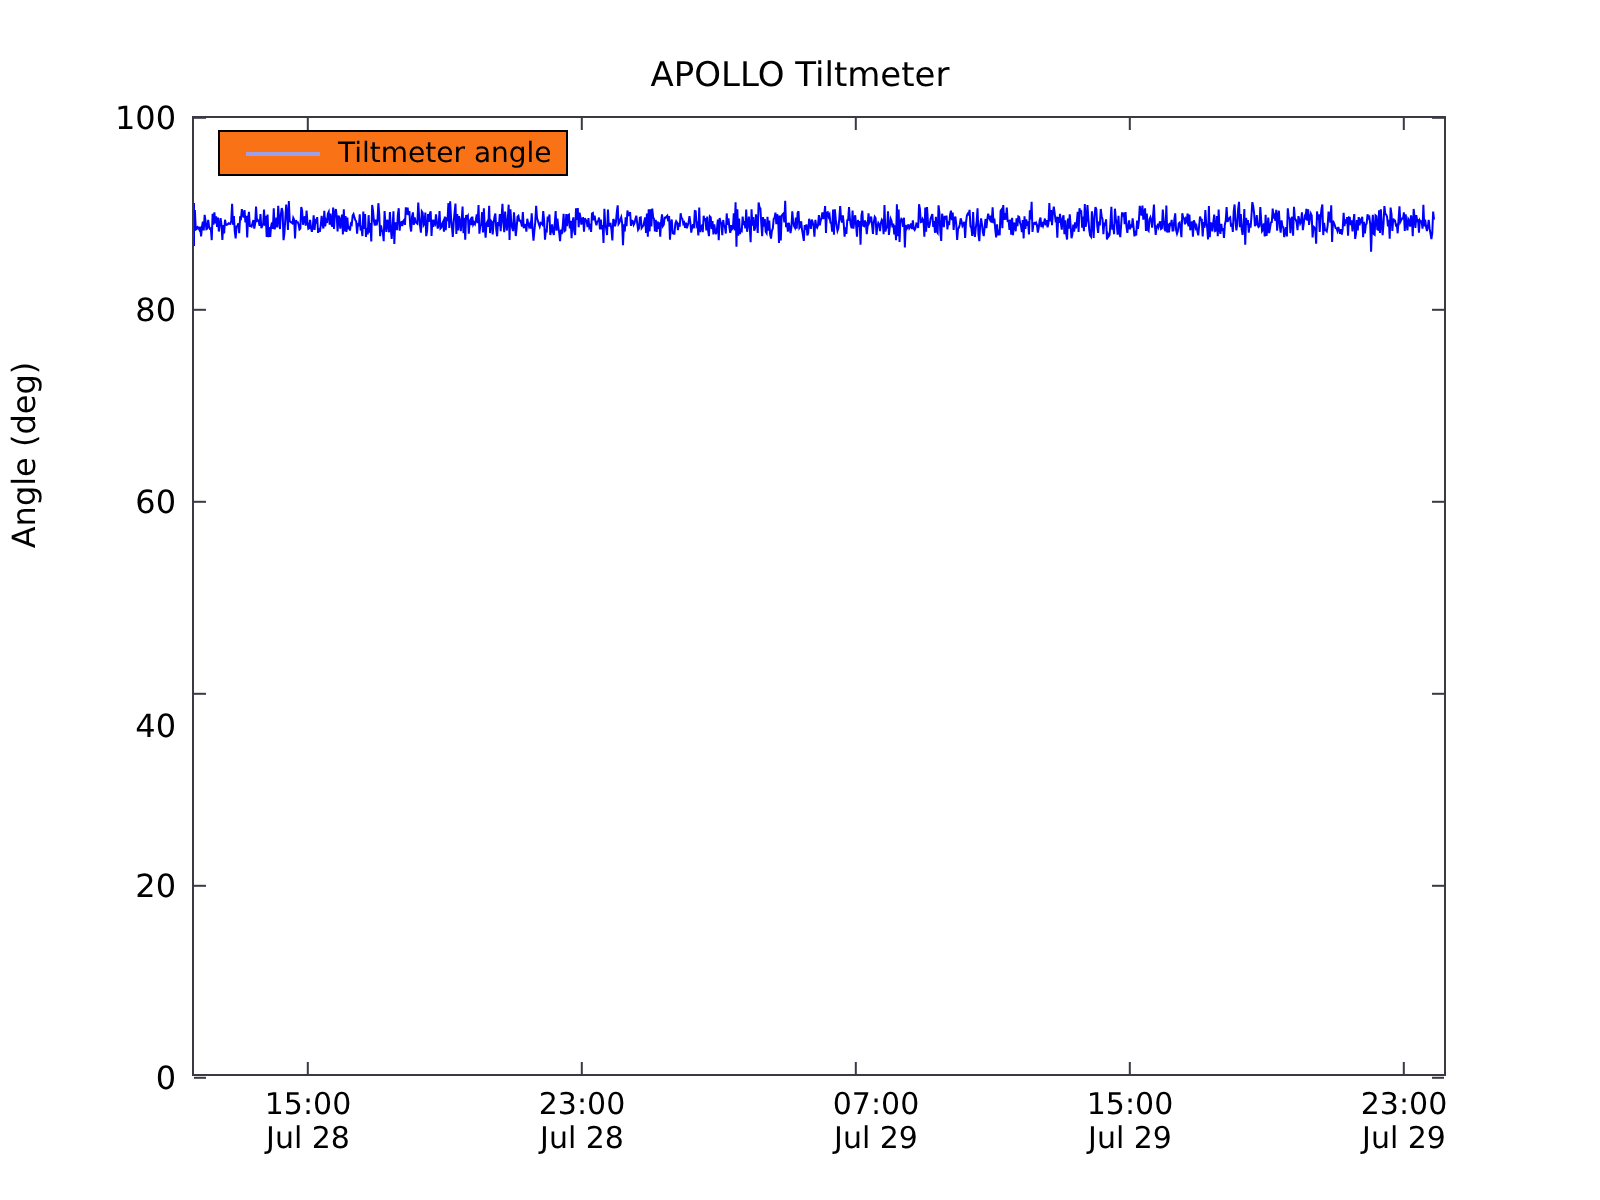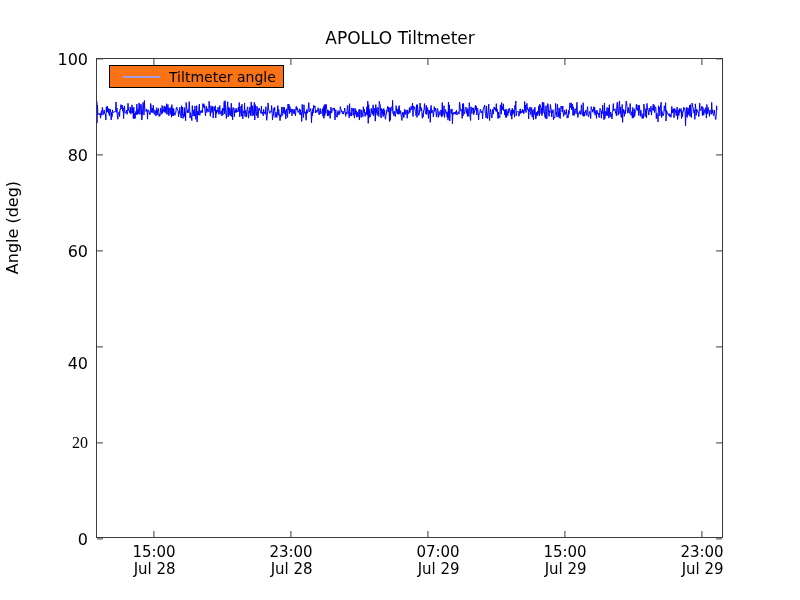--- a/index.html
+++ b/index.html
@@ -96,21 +96,21 @@
     top: 0;
   }
   .xtick-label {
     position: absolute;
     top: 100%;
     margin-top: 7px;
     transform: translateX(-50%);
     font-size: 15px;
     line-height: 17px;
     white-space: nowrap;
-    text-align: right;
+    text-align: center;
   }
   .xtick-label .t-date {
     display: block;
   }
   #xlabel {
     position: absolute;
     left: 0;
     top: 570px;
     width: 800px;
     text-align: center;
@@ -152,21 +152,21 @@
   <div id="chart-title">APOLLO Tiltmeter</div>
 
   <div id="axes">
 
     <div class="ytick-mark" style="top:480px;"></div>
     <div class="ytick-mark right" style="top:480px;"></div>
     <div class="ytick" style="top:480px;">0</div>
 
     <div class="ytick-mark" style="top:384px;"></div>
     <div class="ytick-mark right" style="top:384px;"></div>
-    <div class="ytick" style="top:384px;font-family:Liberation Serif, serif;">20</div>
+    <div class="ytick" style="top:384px;">20</div>
 
     <div class="ytick-mark" style="top:288px;"></div>
     <div class="ytick-mark right" style="top:288px;"></div>
     <div class="ytick" style="top:304px;">40</div>
 
     <div class="ytick-mark" style="top:192px;"></div>
     <div class="ytick-mark right" style="top:192px;"></div>
     <div class="ytick" style="top:192px;">60</div>
 
     <div class="ytick-mark" style="top:96px;"></div>

